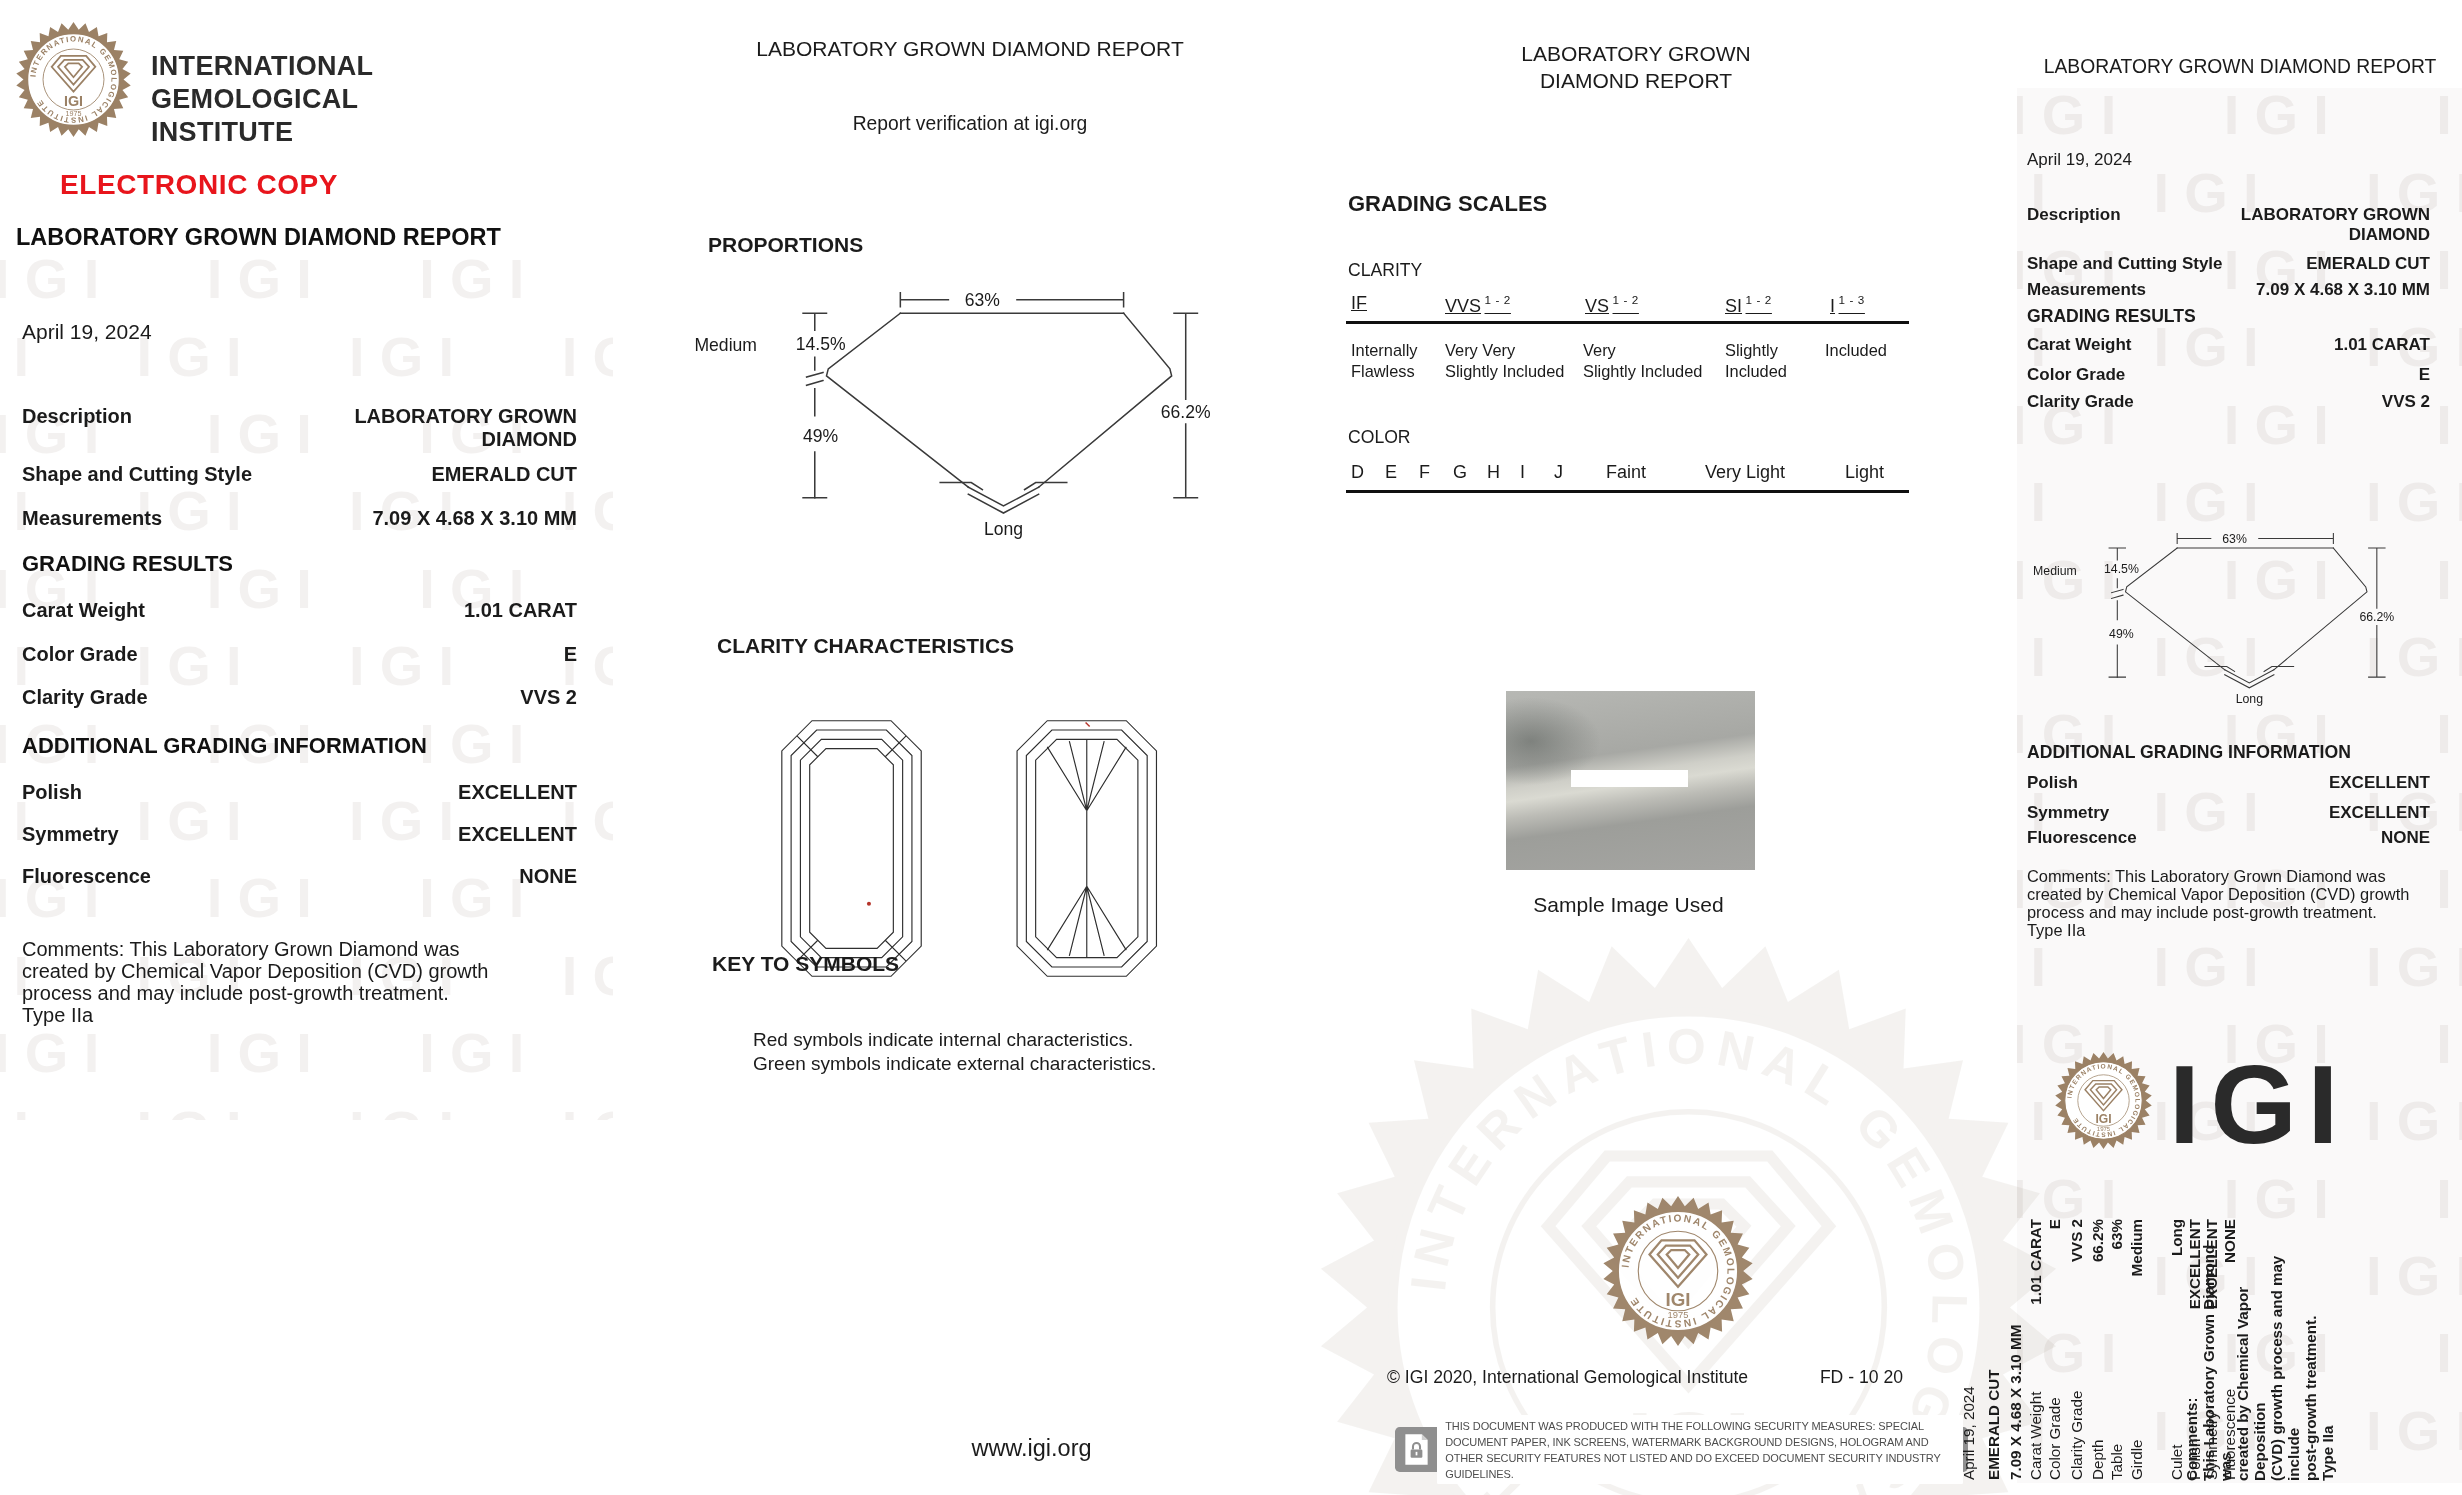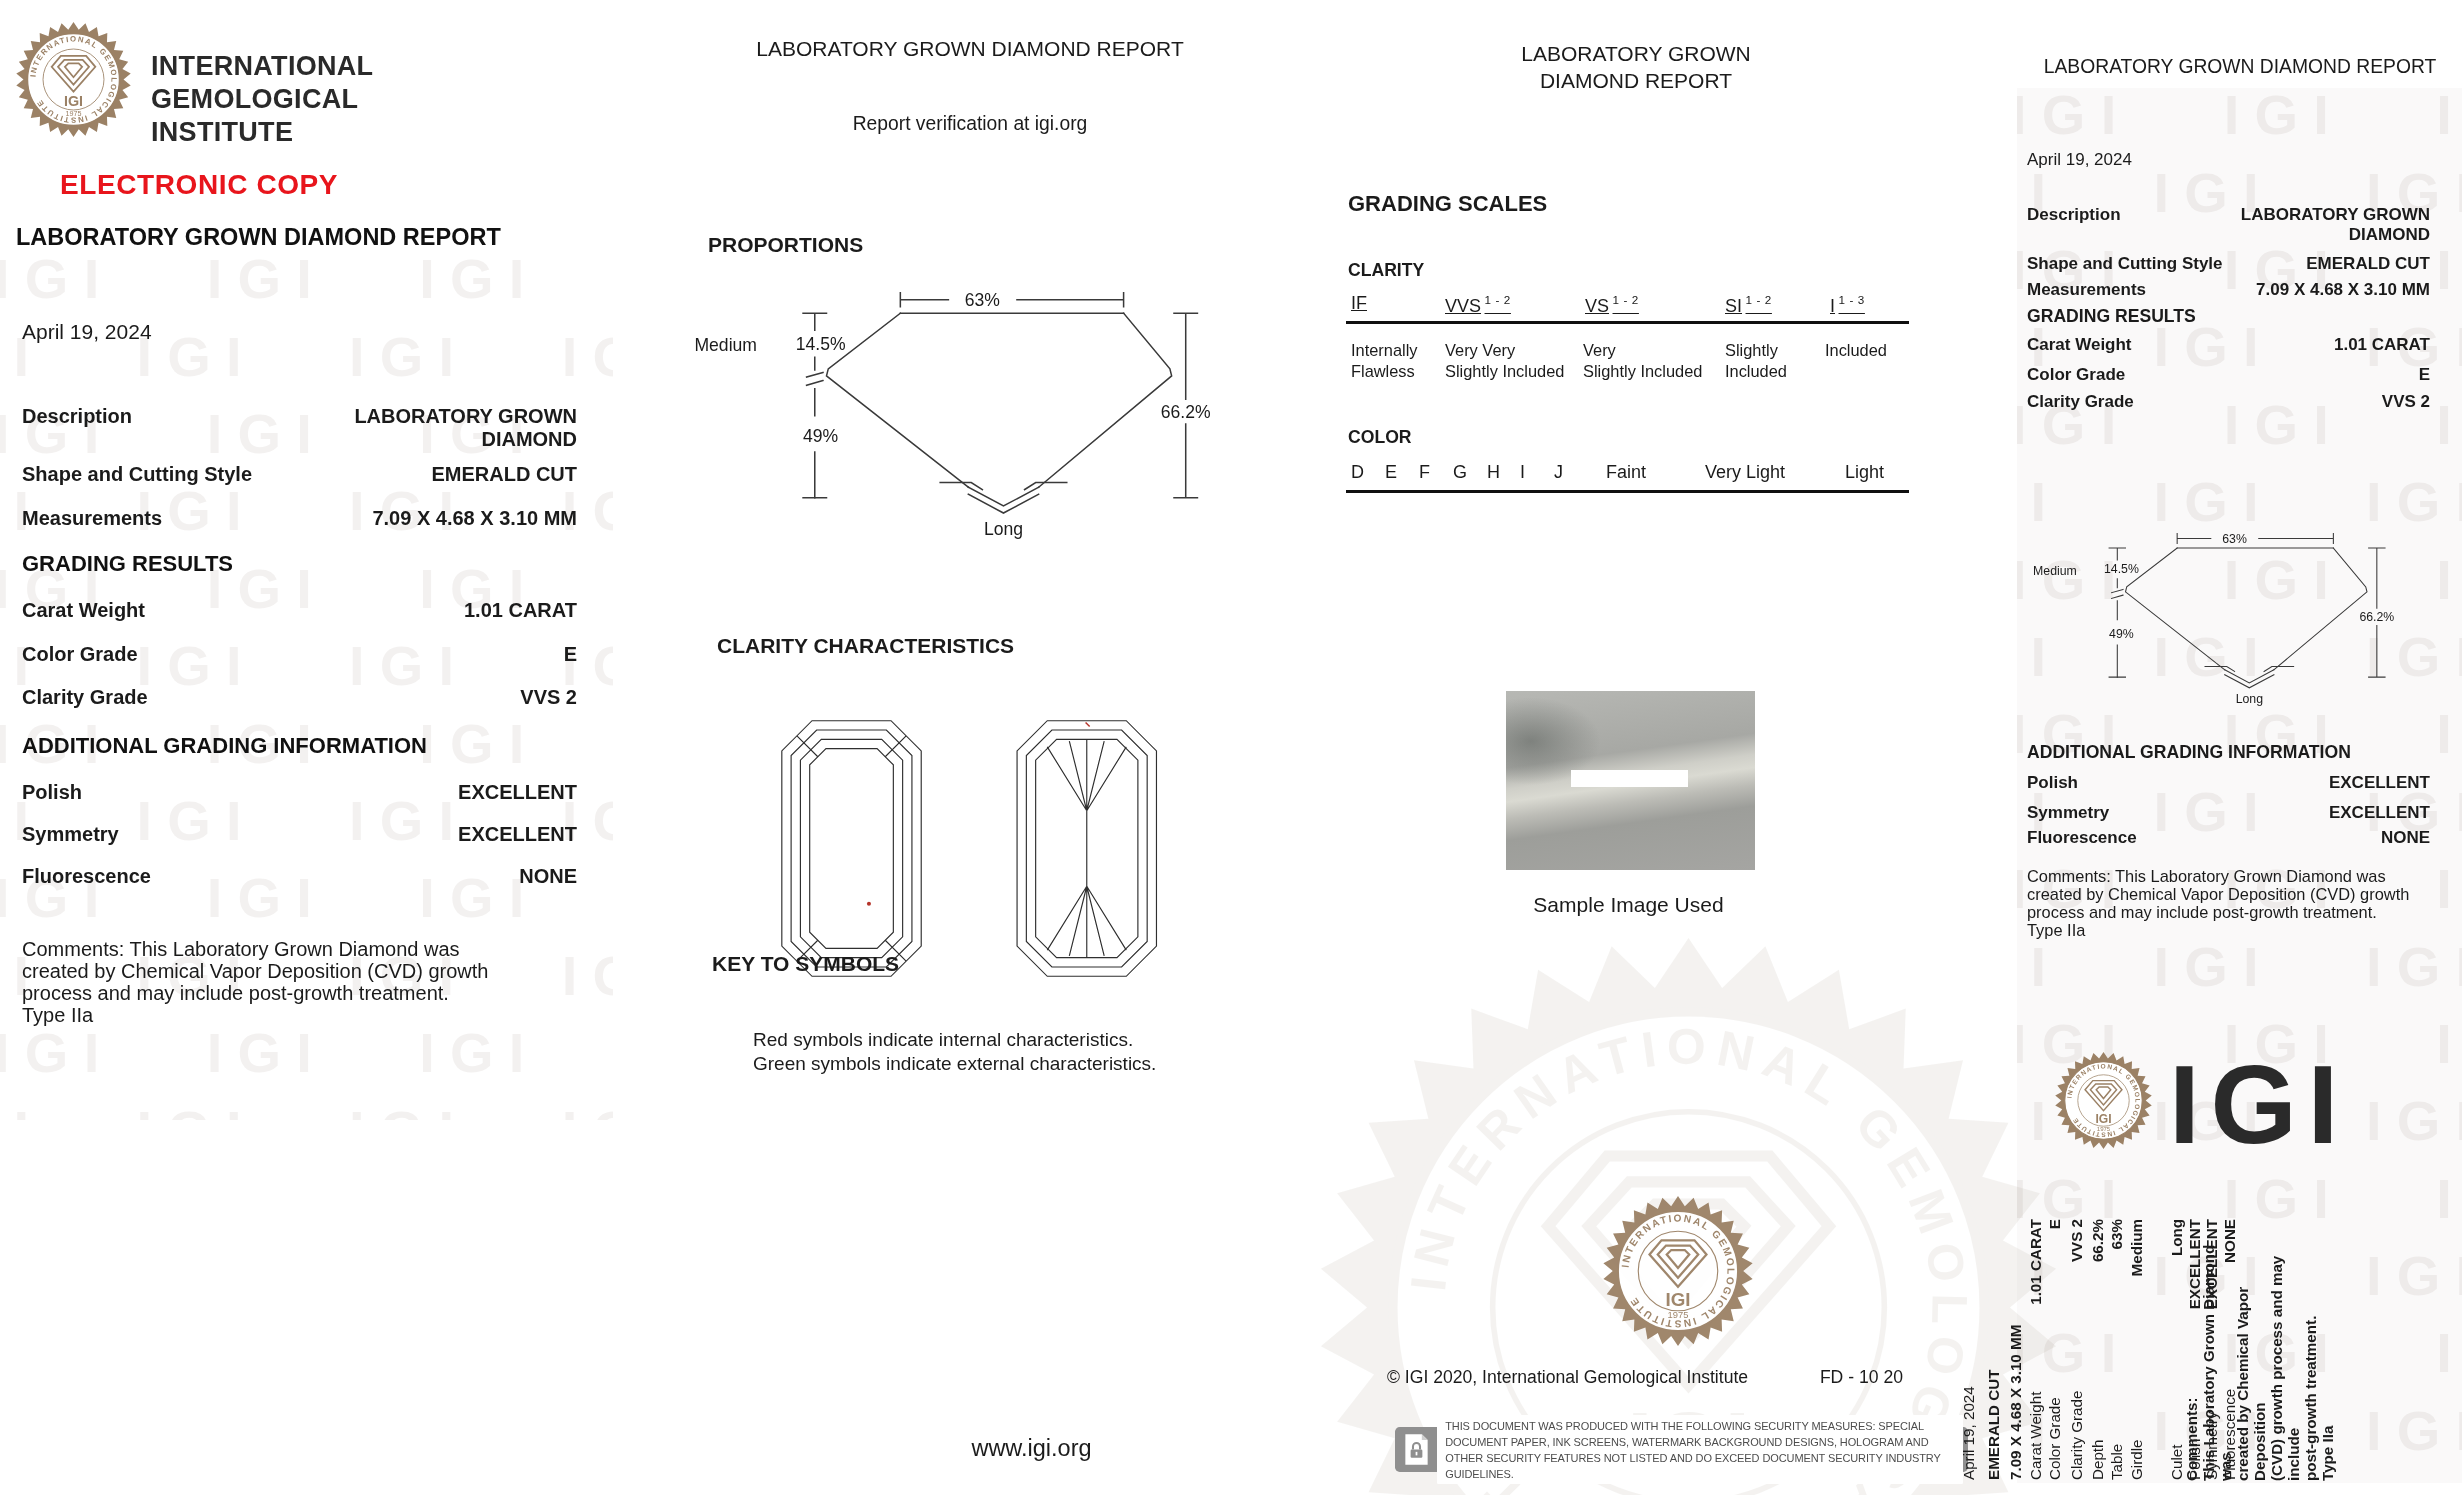--- a/index.html
+++ b/index.html
@@ -29,21 +29,21 @@
 
   
   .p2title{font-size:21px;}
   .diaghead{font-size:21px;font-weight:bold;}
   .keytext{font-size:19px;line-height:23.5px;}
   .website{font-size:23.5px;font-weight:normal;}
 
   
   .p3title{font-size:21px;line-height:27px;}
   .scaleshead{font-size:22px;font-weight:bold;}
-  .subhead{font-size:17.6px;font-weight:bold;}
+  .subhead{font-size:17.6px;font-weight:normal;}
   .grade{position:absolute;font-size:18px;text-decoration:underline;}
   .grade .sup{font-size:11.7px;vertical-align:8.2px;margin-left:3.5px;letter-spacing:0.6px;}
   .gdesc{position:absolute;font-size:16.4px;line-height:20.5px;white-space:pre-line;}
   .scaleline{position:absolute;height:2.9px;background:#101010;}
   .clet{position:absolute;font-size:18px;}
   .sample-photo{position:absolute;left:1506px;top:691px;width:249px;height:179px;z-index:1;
      background:
        radial-gradient(ellipse 40% 35% at 10% 28%, rgba(96,101,97,.6), rgba(96,101,97,0) 70%),
        linear-gradient(172deg, #b7b8b4 0%, #a7a8a4 36%, #cfcfc8 46%, #dadad2 52%, #bcbcb6 60%, #9d9e9a 70%, #a5a5a2 100%);}
   .sample-photo .redact{position:absolute;left:26%;top:44%;width:47%;height:9.5%;background:#fff;}

